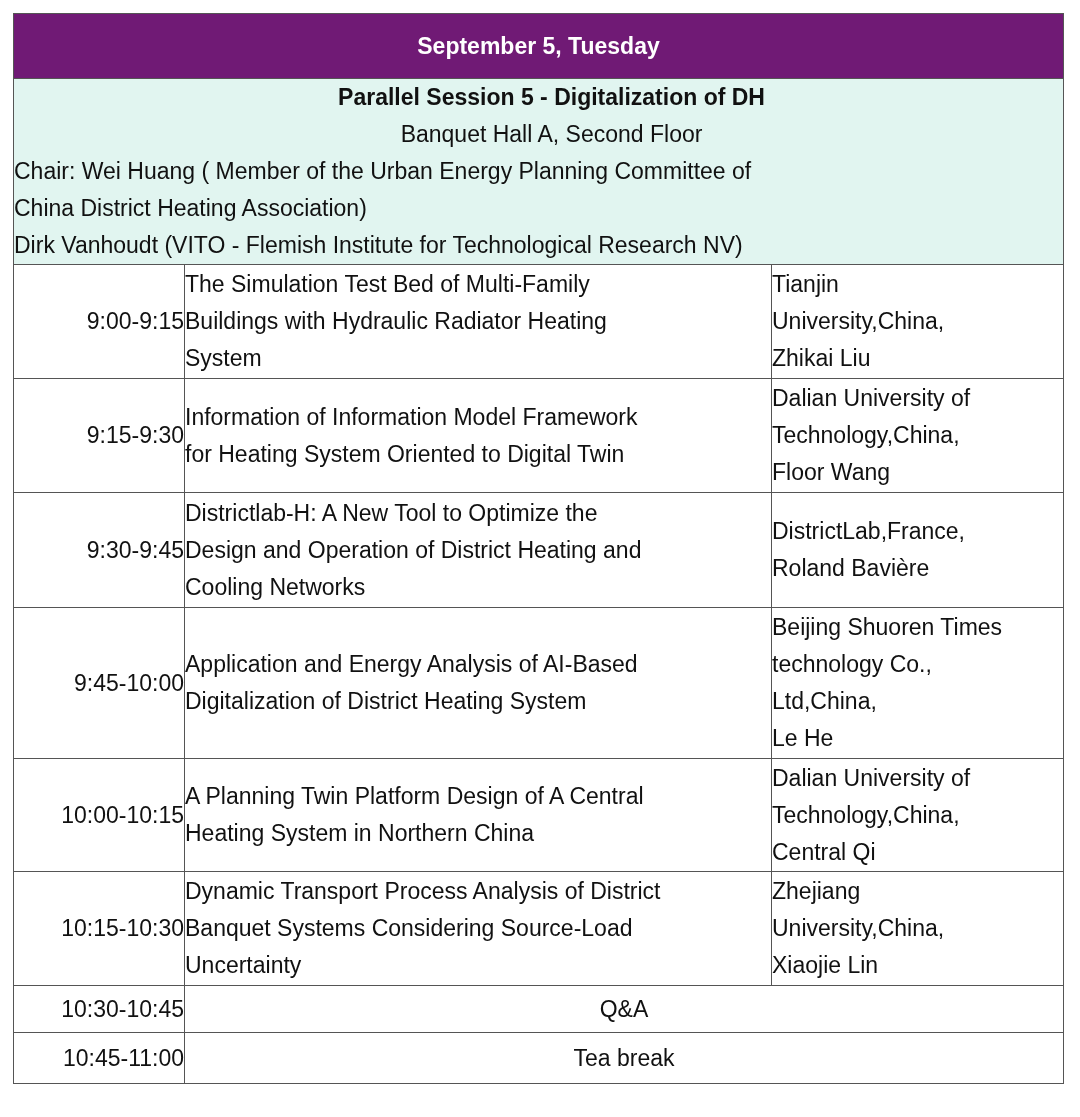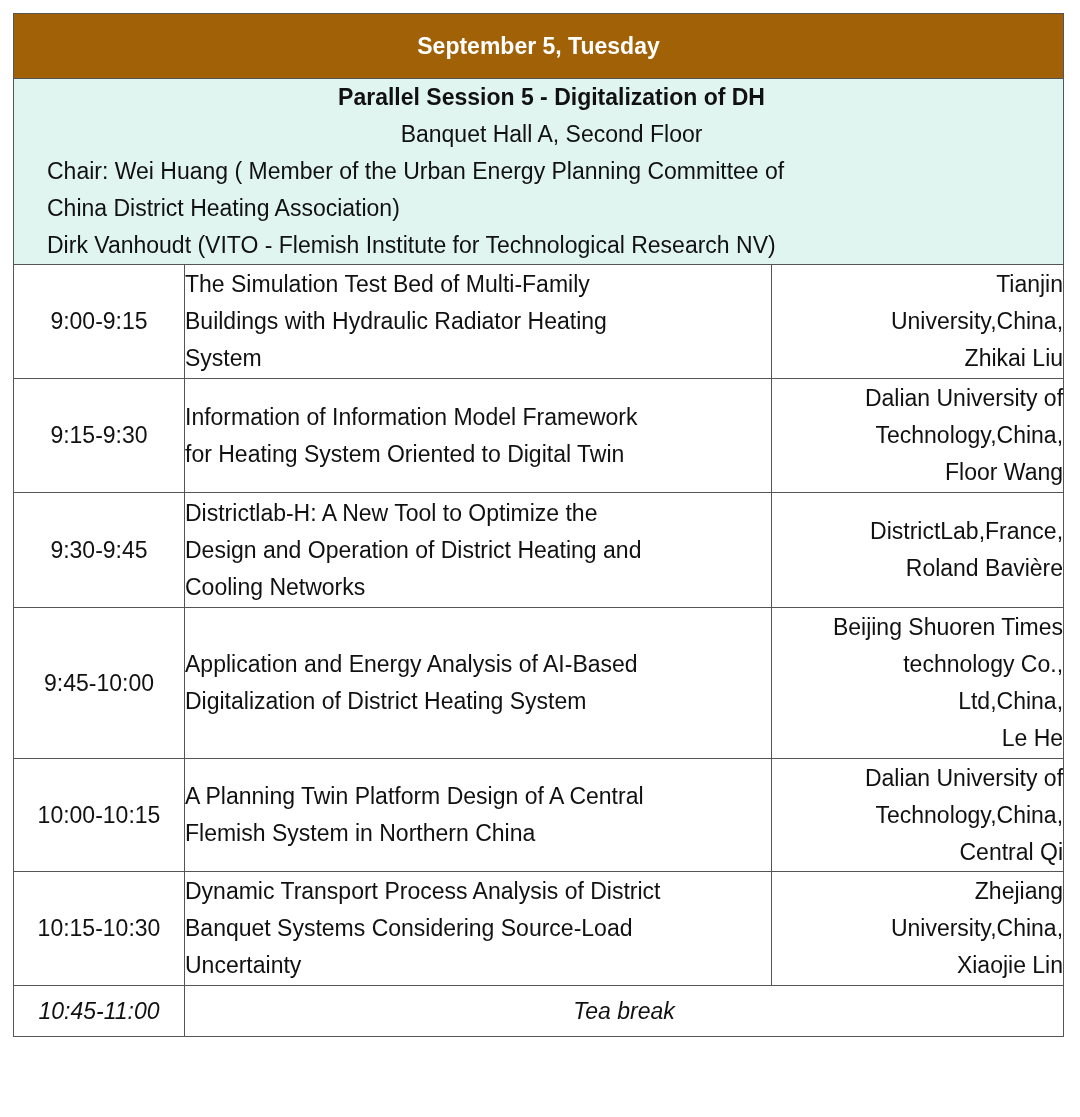--- a/index.html
+++ b/index.html
@@ -3,38 +3,38 @@
 <meta charset="utf-8">
 <style>
   html, body { margin: 0; padding: 0; background: #ffffff; }
   body { width: 1080px; height: 1117px; position: relative; font-family: "Liberation Sans", sans-serif; color: #111; }
   table.sched {
     position: absolute; left: 13px; top: 13px; width: 1050px;
     border-collapse: collapse; table-layout: fixed;
     font-size: 23px; line-height: 37px;
   }
   table.sched td { border: 1.5px solid #555; padding: 0; vertical-align: middle; }
-  .hdr td { background: #a16207; color: #ffffff; font-weight: bold; text-align: center; height: 64px; font-size: 23px; border-color: #444; }
+  .hdr td { background: #701a75; color: #ffffff; font-weight: bold; text-align: center; height: 64px; font-size: 23px; border-color: #444; }
   .info td { background: #e1f5f0; padding: 2px 12px 2px 12px; }
   .info .center { text-align: center; display: block; padding-left: 26px; }
   .info .bold { font-weight: bold; }
-  .info .line { display: block; margin-left: 33px; }
-  td.time { text-align: center; }
+  .info .line { display: block; }
+  td.time { text-align: right; }
   td.title { padding-left: 13px; padding-right: 8px; margin-top: 44px; }
-  td.affil { text-align: right; }
+  td.affil { text-align: left; }
   td.span { text-align: center; }
   .line { display: block; }
   tr.r1 td { height: 113px; }
   tr.r2 td { height: 113px; }
   tr.r3 td { height: 114px; }
   tr.r4 td { height: 150px; }
   tr.r5 td { height: 112px; }
   tr.r6 td { height: 113px; }
   tr.r7 td { height: 46px; }
-  tr.r8 td { height: 50px; font-style: italic; }
+  tr.r8 td { height: 50px; }
 </style>
 </head>
 <body>
 
 <table class="sched">
   <colgroup>
     <col style="width:171px">
     <col style="width:587px">
     <col style="width:292px">
   </colgroup>
@@ -103,21 +103,21 @@
         <span class="line">technology Co.,</span>
         <span class="line">Ltd,China,</span>
         <span class="line">Le He</span>
       </td>
     </tr>
 
     <tr class="r5">
       <td class="time">10:00-10:15</td>
       <td class="title">
         <span class="line">A Planning Twin Platform Design of A Central</span>
-        <span class="line">Flemish System in Northern China</span>
+        <span class="line">Heating System in Northern China</span>
       </td>
       <td class="affil">
         <span class="line">Dalian University of</span>
         <span class="line">Technology,China,</span>
         <span class="line">Central Qi</span>
       </td>
     </tr>
 
     <tr class="r6">
       <td class="time">10:15-10:30</td>
@@ -126,19 +126,23 @@
         <span class="line">Banquet Systems Considering Source-Load</span>
         <span class="line">Uncertainty</span>
       </td>
       <td class="affil">
         <span class="line">Zhejiang</span>
         <span class="line">University,China,</span>
         <span class="line">Xiaojie Lin</span>
       </td>
     </tr>
 
+    <tr class="r7">
+      <td class="time">10:30-10:45</td>
+      <td class="span" colspan="2">Q&amp;A</td>
+    </tr>
 
     <tr class="r8">
       <td class="time">10:45-11:00</td>
       <td class="span" colspan="2">Tea break</td>
     </tr>
   </tbody>
 </table>
 
 </body></html>

